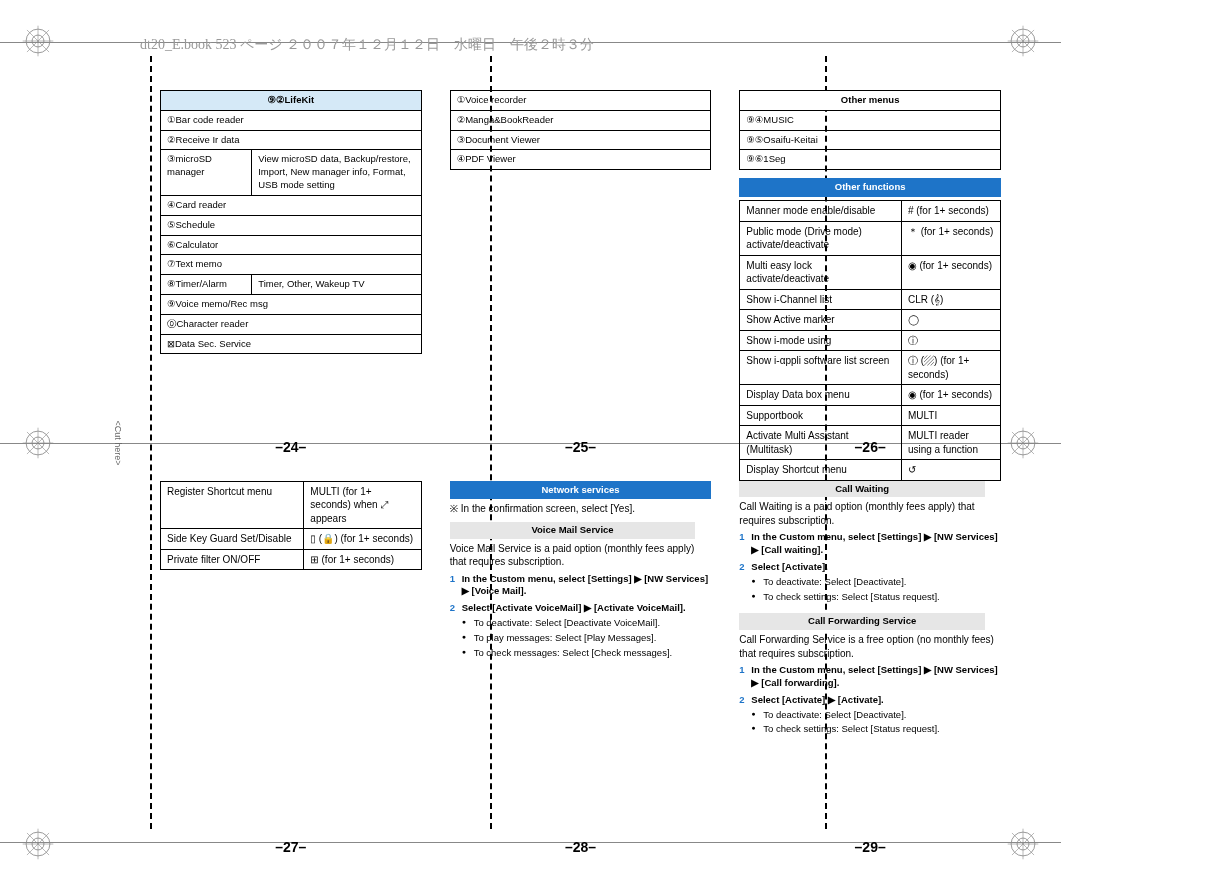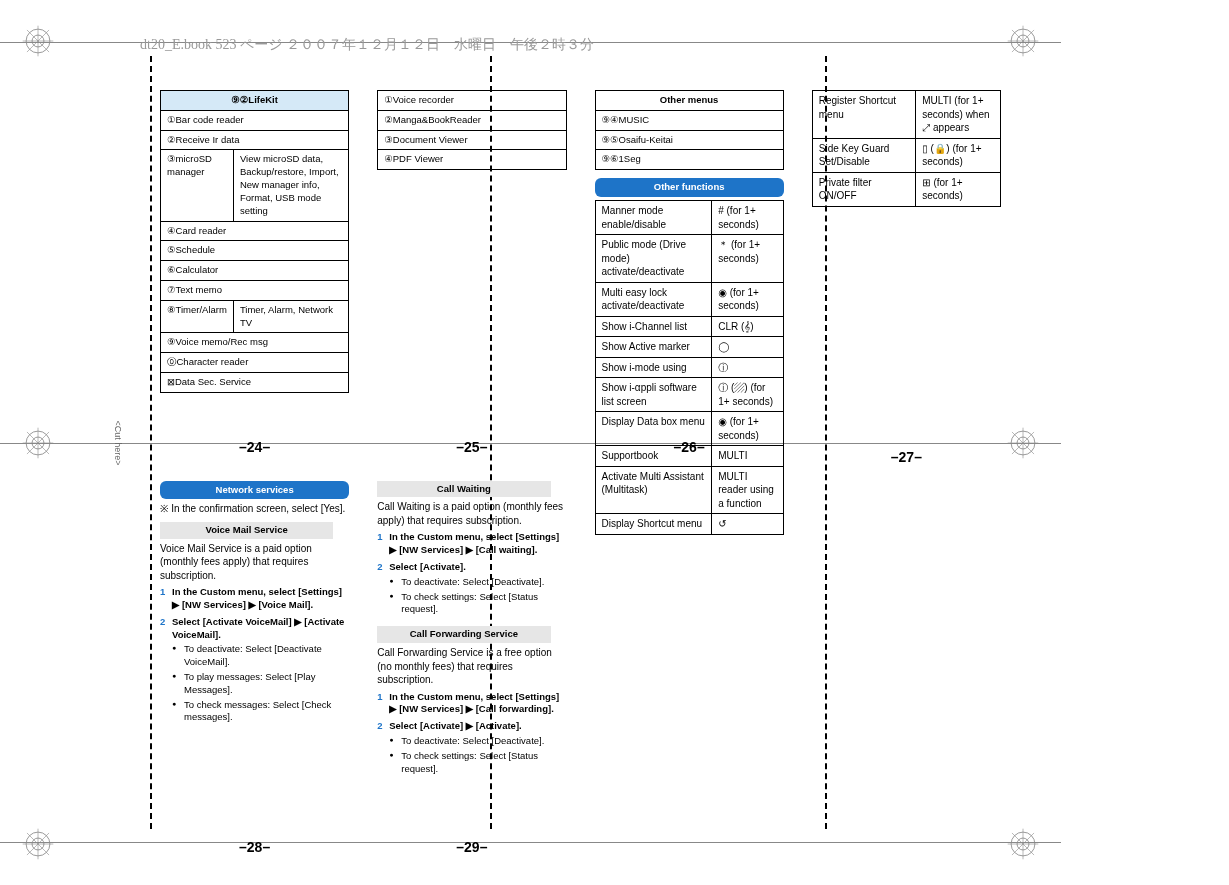--- a/index.html
+++ b/index.html
@@ -15,30 +15,30 @@
 .hline{position:absolute;left:0;right:0;height:0;border-top:0.5px solid #888}
 .hline.top{top:42px}
 .hline.mid{top:50%}
 .hline.bot{bottom:42px}
 .booktitle{position:absolute;top:36px;left:140px;color:#999;font-size:14px;font-family:"MS Mincho",serif}
 .cutlabel{position:absolute;top:50%;left:113px;transform:translateY(-50%) rotate(0);writing-mode:vertical-rl;font-size:9px;color:#666}
 .dashcol{position:absolute;top:56px;bottom:56px;width:0;border-left:2px dashed #000}
 .dashcol.c1{left:150px}
 .dashcol.c2{left:490px}
 .dashcol.c3{left:825px}
-.content{position:absolute;top:90px;left:160px;right:60px;bottom:50px;display:grid;grid-template-columns:repeat(4,1fr);grid-template-rows:1fr 1fr;gap:36px 28px}
+.content{position:absolute;top:90px;left:160px;right:60px;bottom:50px;display:grid;grid-template-columns:repeat(3,1fr);grid-template-rows:1fr 1fr;gap:36px 28px}
 .cell{display:flex;flex-direction:column;font-size:9.5px;line-height:1.35;position:relative}
 .pgno{position:absolute;left:50%;bottom:-22px;transform:translateX(-50%);font-weight:bold;font-size:14px}
 table.menu{width:100%;border-collapse:collapse;font-size:9.5px}
 table.menu th,table.menu td{border:0.5px solid #000;padding:3px 6px;text-align:left;vertical-align:top}
 table.menu th{background:#d5e9f7;text-align:center;font-weight:bold}
 table.menu th.plain{background:#fff}
 table.grid{width:100%;border-collapse:collapse;font-size:10px}
 table.grid td{border:0.5px solid #000;padding:3px 6px;text-align:left;vertical-align:top}
-.bluebar{background:#1e74c8;color:#fff;font-weight:bold;text-align:center;padding:3px;border-radius:6px;margin-bottom:3px}
+.bluebar{background:#1e74c8;color:#fff;font-weight:bold;text-align:center;padding:3px;border-radius:0;margin-bottom:3px}
 .subhead{background:#e6e6e6;text-align:center;font-weight:bold;padding:2px;margin:6px 16px 3px 0}
 .small{font-size:10px}
 ol.steps{list-style:none;padding:0;margin:4px 0 0 0}
 ol.steps>li{margin-bottom:4px;position:relative;padding-left:12px}
 ol.steps>li .num{position:absolute;left:0;top:0;color:#1e74c8;font-weight:bold}
 ol.steps>li .steptext{font-weight:bold}
 ul.bul{list-style:none;padding:0;margin:0}
 ul.bul>li{position:relative;padding-left:12px;margin-top:2px}
 ul.bul>li:before{content:"●";position:absolute;left:0;top:0;font-size:7px}
 .upper{
@@ -159,21 +159,21 @@
               <td colspan="2">⑤Schedule</td>
             </tr>
         <tr>
               <td colspan="2">⑥Calculator</td>
             </tr>
         <tr>
               <td colspan="2">⑦Text memo</td>
             </tr>
         <tr>
               <td>⑧Timer/Alarm</td>
-              <td>Timer, Alarm, Network TV</td>
+              <td>Timer, Other, Wakeup TV</td>
             </tr>
         <tr>
               <td colspan="2">⑨Voice memo/Rec msg</td>
             </tr>
         <tr>
               <td colspan="2">⓪Character reader</td>
             </tr>
         <tr>
               <td colspan="2">⊠Data Sec. Service</td>
             </tr>

